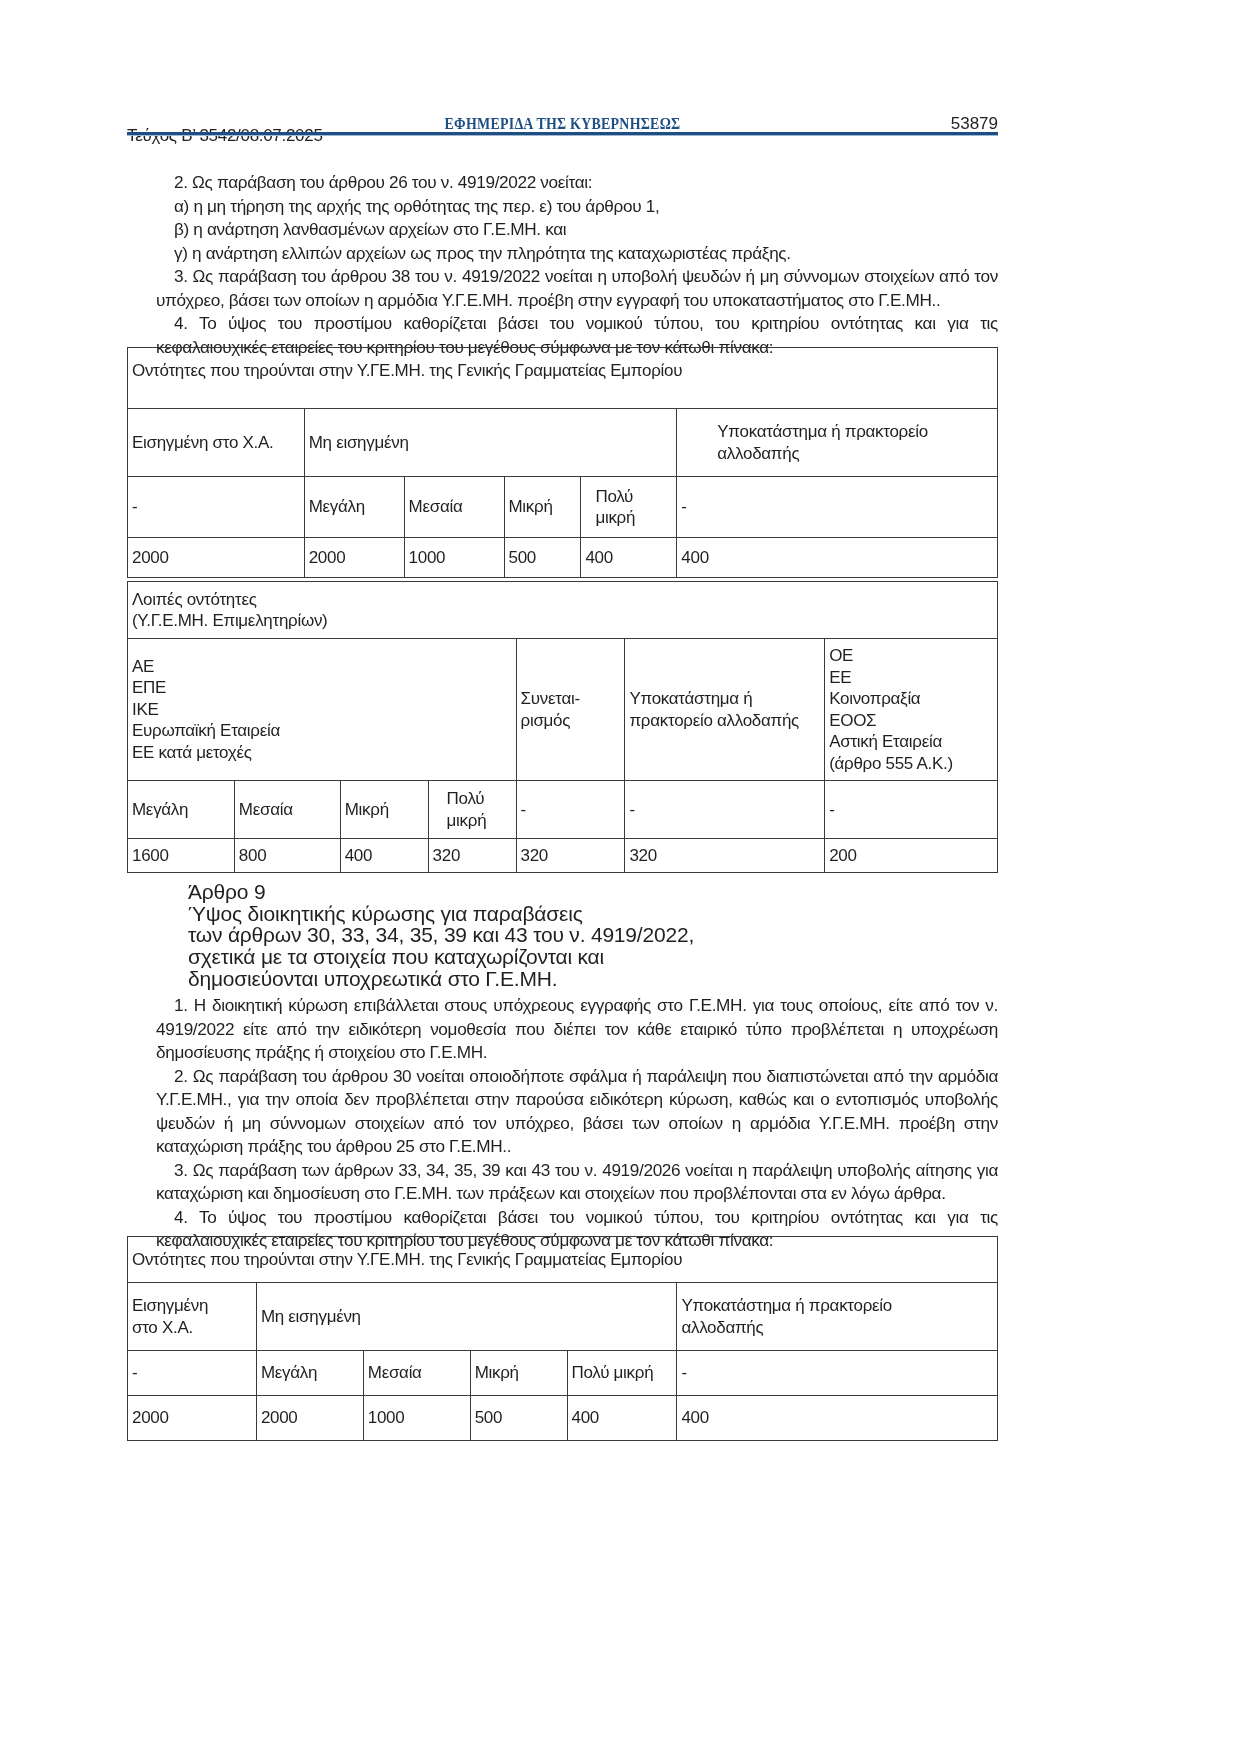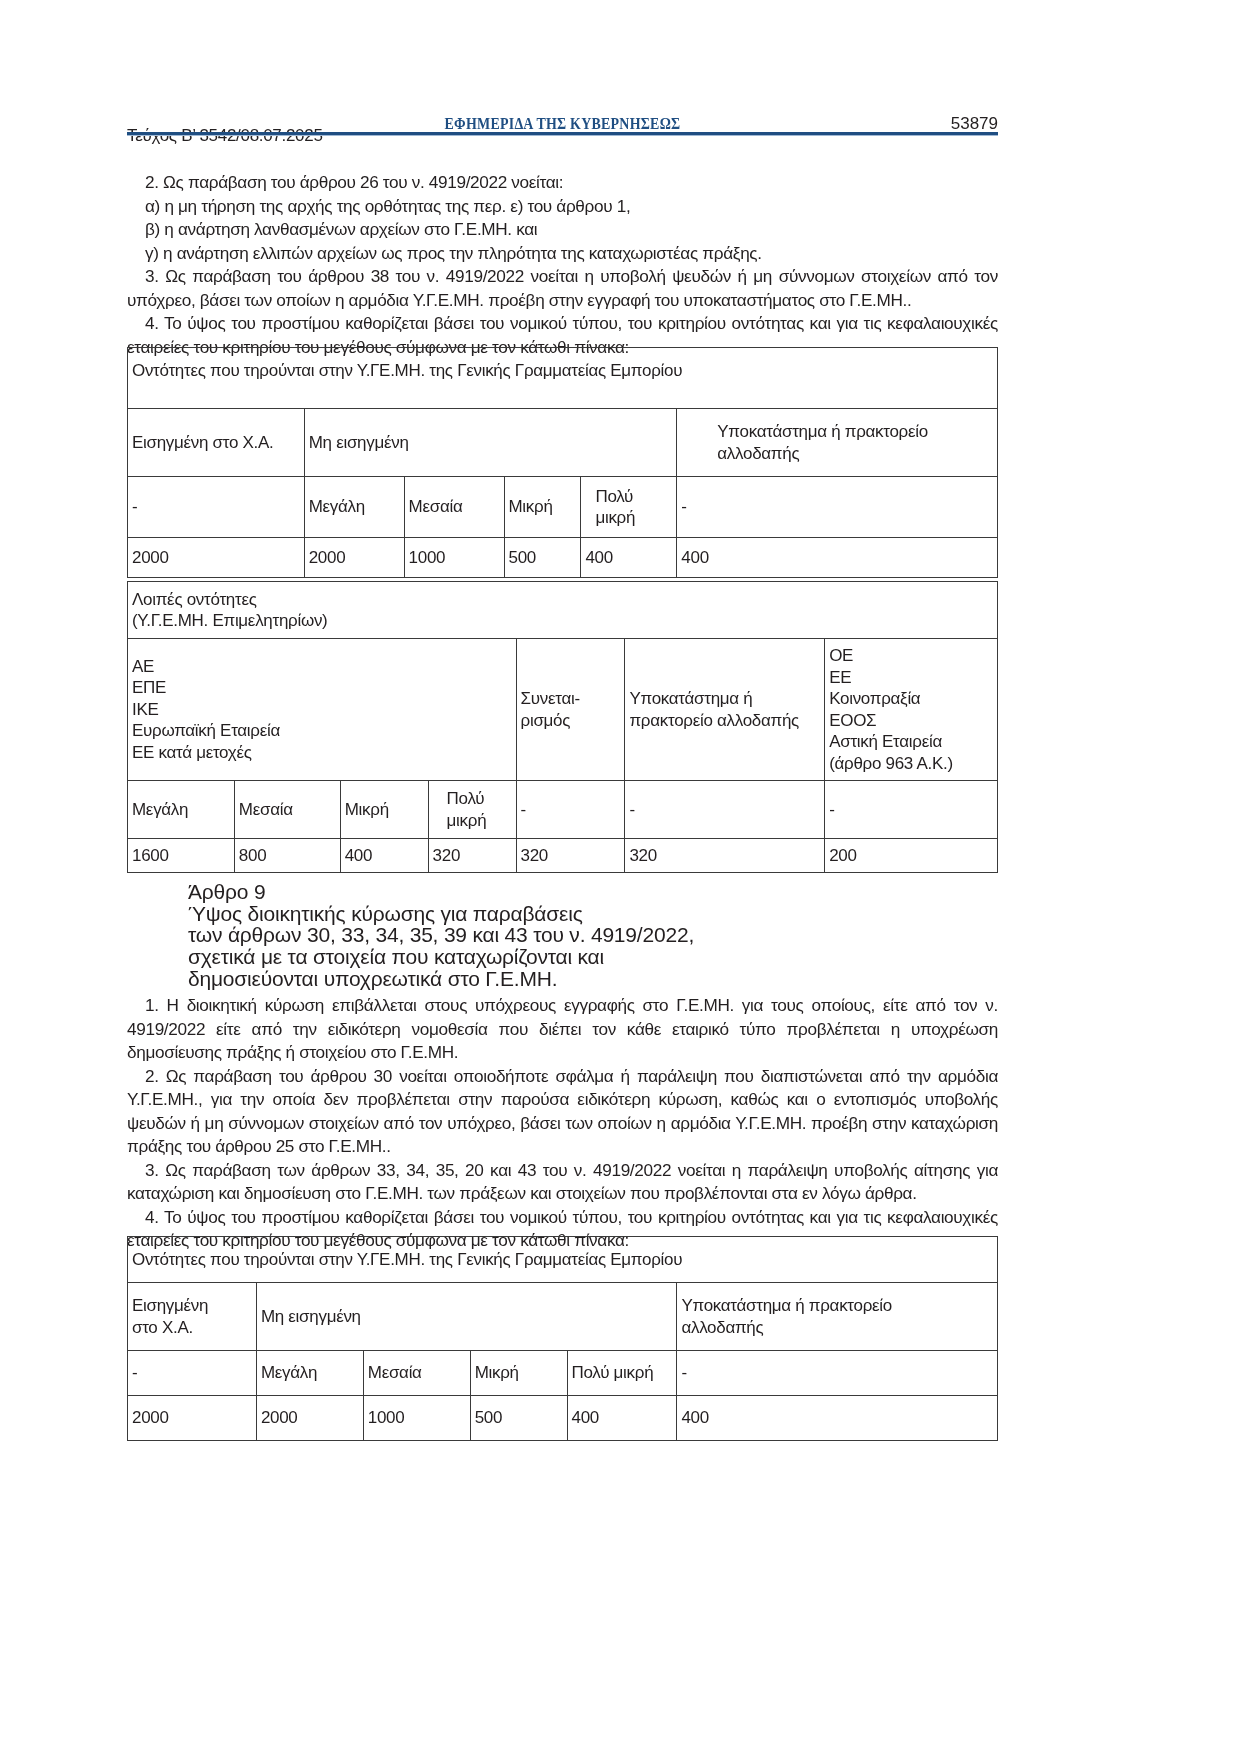--- a/index.html
+++ b/index.html
@@ -11,21 +11,21 @@
   .hdr-center { position: absolute; left: 0; width: 871px; top: 6px; text-align: center;
                 font-family: "Liberation Serif", "DejaVu Serif", serif; font-weight: bold;
                 font-size: 17px; color: #1f4e82; letter-spacing: 0.3px; transform: scaleX(0.82); }
   .hdr-right { position: absolute; right: 0; top: 6px; font-size: 17px; }
   .hdr-rule { position: absolute; left: 0; top: 132px; width: 871px; height: 3px; background: #1f4e82; }
   .hdr-rule2 { position: absolute; left: 0; top: 135px; width: 871px; height: 1px; background: #9fb8d4; }
 
   .text { position: absolute; left: 0; width: 871px; font-size: 17.2px; line-height: 23.5px;
           letter-spacing: -0.35px; }
   .p { margin: 0; text-align: justify; text-align-last: left; }
-  .ind { text-indent: 18px; }
+  .ind { text-indent: 18px; margin-left: 29px; }
   .nojust { text-align: left; }
 
   table.tbl { position: absolute; left: 0; width: 871px; border-collapse: collapse;
               font-size: 17px; letter-spacing: -0.3px; }
   table.tbl td { border: 1.3px solid #3a3a3a; vertical-align: middle;
                  padding: 0 4px; line-height: 21.5px; }
   .article-title { position: absolute; left: 61px; font-size: 21px; line-height: 21.7px; letter-spacing: -0.2px; }
 </style>
 </head>
 <body>
@@ -118,21 +118,21 @@
       <td>
         <div>Υποκατάστημα ή</div>
         <div>πρακτορείο αλλοδαπής</div>
       </td>
       <td>
         <div>ΟΕ</div>
         <div>ΕΕ</div>
         <div>Κοινοπραξία</div>
         <div>ΕΟΟΣ</div>
         <div>Αστική Εταιρεία</div>
-        <div>(άρθρο 963 Α.Κ.)</div>
+        <div>(άρθρο 555 Α.Κ.)</div>
       </td>
     </tr>
     <tr style="height:58px;">
       <td>Μεγάλη</td>
       <td>Μεσαία</td>
       <td>Μικρή</td>
       <td style="padding:0 18px;">Πολύ μικρή</td>
       <td>-</td>
       <td>-</td>
       <td>-</td>
@@ -153,21 +153,21 @@
     <div>Άρθρο 9</div>
     <div>Ύψος διοικητικής κύρωσης για παραβάσεις</div>
     <div>των άρθρων 30, 33, 34, 35, 39 και 43 του ν. 4919/2022,</div>
     <div>σχετικά με τα στοιχεία που καταχωρίζονται και</div>
     <div>δημοσιεύονται υποχρεωτικά στο Γ.Ε.ΜΗ.</div>
   </div>
 
   <div class="text" style="top:994px;">
     <p class="p ind">1. Η διοικητική κύρωση επιβάλλεται στους υπόχρεους εγγραφής στο Γ.Ε.ΜΗ. για τους οποίους, είτε από τον ν. 4919/2022 είτε από την ειδικότερη νομοθεσία που διέπει τον κάθε εταιρικό τύπο προβλέπεται η υποχρέωση δημοσίευσης πράξης ή στοιχείου στο Γ.Ε.ΜΗ.</p>
     <p class="p ind">2. Ως παράβαση του άρθρου 30 νοείται οποιοδήποτε σφάλμα ή παράλειψη που διαπιστώνεται από την αρμόδια Υ.Γ.Ε.ΜΗ., για την οποία δεν προβλέπεται στην παρούσα ειδικότερη κύρωση, καθώς και ο εντοπισμός υποβολής ψευδών ή μη σύννομων στοιχείων από τον υπόχρεο, βάσει των οποίων η αρμόδια Υ.Γ.Ε.ΜΗ. προέβη στην καταχώριση πράξης του άρθρου 25 στο Γ.Ε.ΜΗ..</p>
-    <p class="p ind">3. Ως παράβαση των άρθρων 33, 34, 35, 20 και 43 του ν. 4919/2022 νοείται η παράλειψη υποβολής αίτησης για καταχώριση και δημοσίευση στο Γ.Ε.ΜΗ. των πράξεων και στοιχείων που προβλέπονται στα εν λόγω άρθρα.</p>
+    <p class="p ind">3. Ως παράβαση των άρθρων 33, 34, 35, 39 και 43 του ν. 4919/2026 νοείται η παράλειψη υποβολής αίτησης για καταχώριση και δημοσίευση στο Γ.Ε.ΜΗ. των πράξεων και στοιχείων που προβλέπονται στα εν λόγω άρθρα.</p>
     <p class="p ind">4. Το ύψος του προστίμου καθορίζεται βάσει του νομικού τύπου, του κριτηρίου οντότητας και για τις κεφαλαιουχικές εταιρείες του κριτηρίου του μεγέθους σύμφωνα με τον κάτωθι πίνακα:</p>
   </div>
 
   <table class="tbl" style="top:1236px;">
     <colgroup>
       <col style="width:129px">
         <col style="width:107px">
         <col style="width:107px">
         <col style="width:97px">
         <col style="width:110px">

